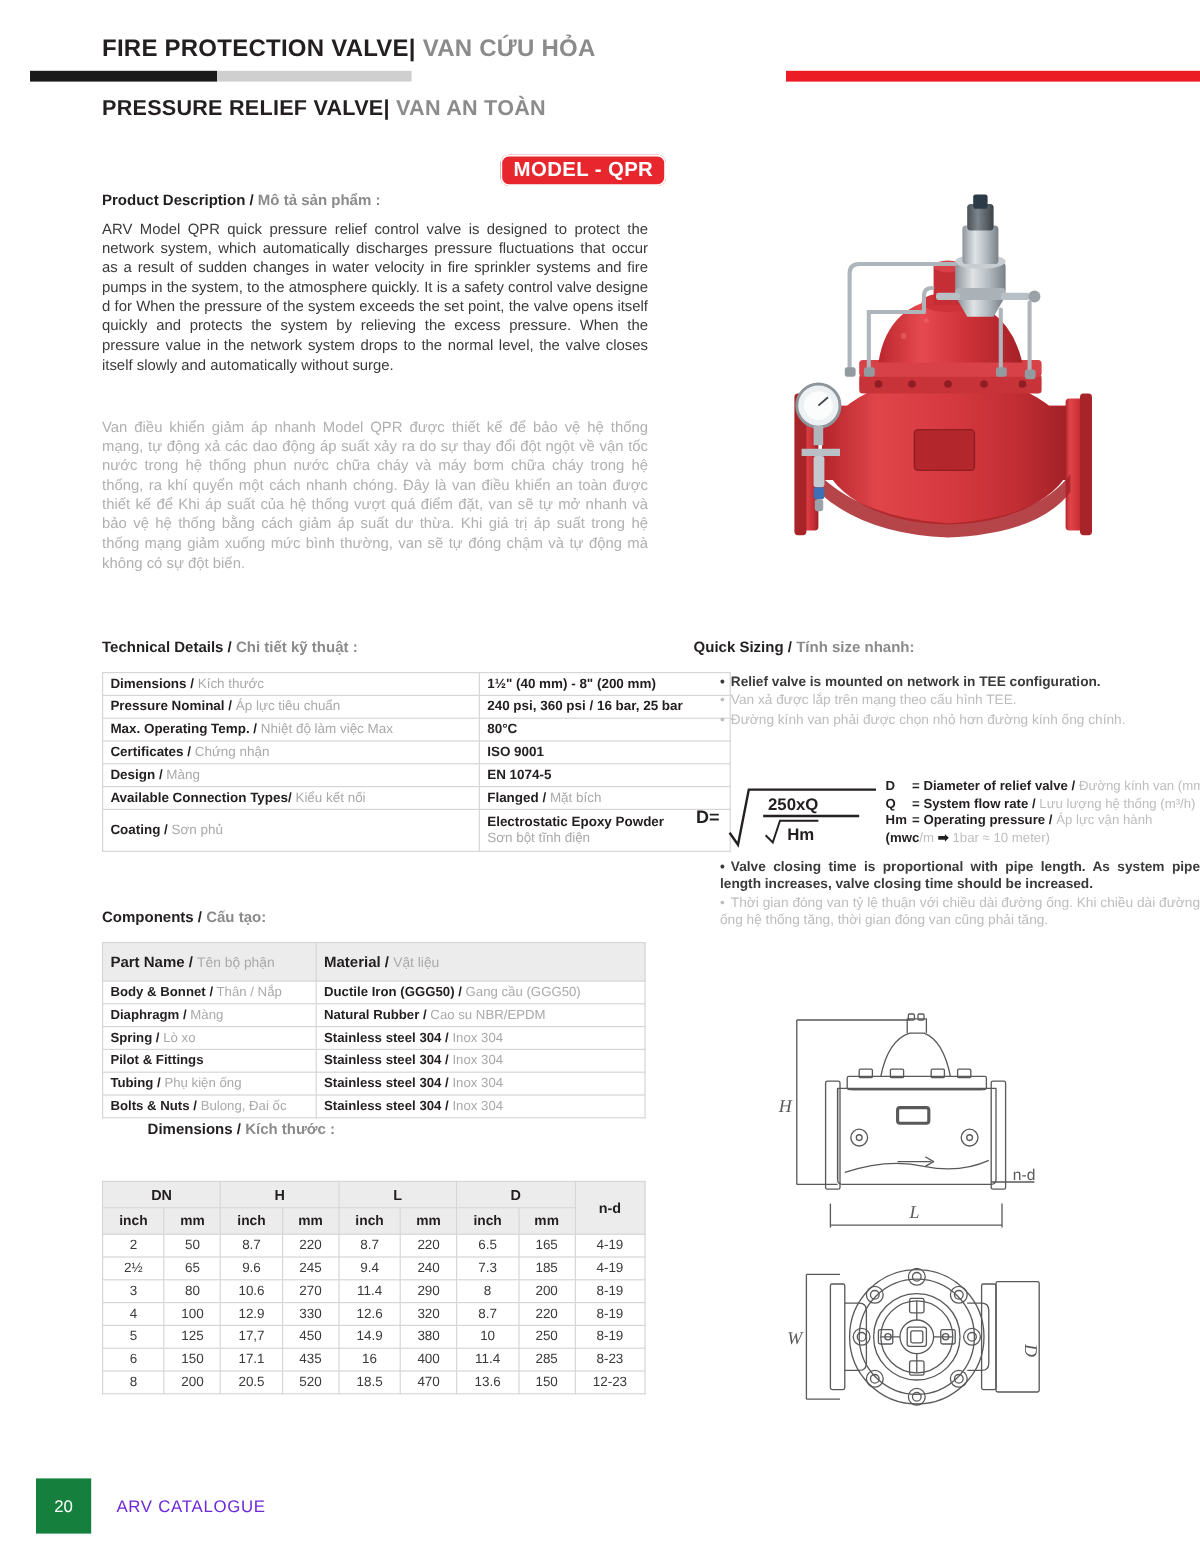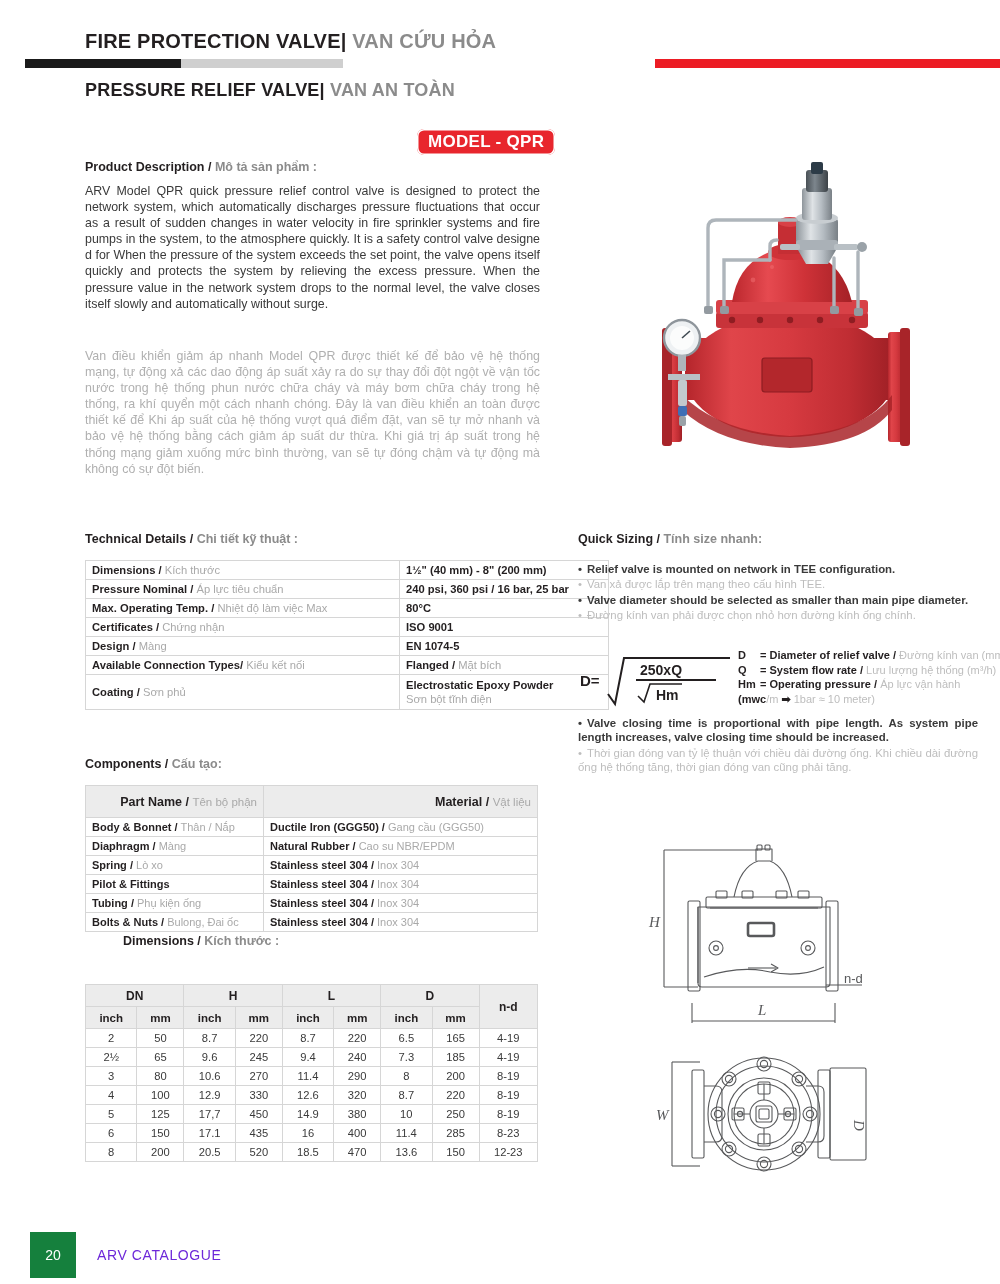--- a/index.html
+++ b/index.html
@@ -81,38 +81,38 @@
 
   
   #tbl-tech { left:85px; top:560px; width:524px; }
   #tbl-tech td { height:19px; }
   #tbl-tech td.k { width:272px; }
   #tbl-tech td.v { width:181px; }
 
   
   #tbl-comp { left:85px; top:785px; width:453px; }
   #tbl-comp th {
-    background:#ececec; font-size:12.5px; text-align:right; height:32px;
+    background:#ececec; font-size:12.5px; text-align:left; height:32px;
     font-weight:bold;
   }
   #tbl-comp th .vi { font-size:11.5px; }
   #tbl-comp td { height:19px; font-size:11px; }
   #tbl-comp td.k { width:178px; }
 
   
   #tbl-dim { left:85px; top:984px; width:453px; text-align:center; }
   #tbl-dim th {
     background:#ececec; font-weight:bold; font-size:12px; height:22px; color:#231f20;
   }
   #tbl-dim th.sm { font-size:11.5px; }
   #tbl-dim td { height:19px; font-size:11.2px; color:#3a3a3a; }
   #tbl-dim td:first-child { font-weight:normal; }
 
   
-  .rbullets { position:absolute; left:578px; width:400px; }
+  .rbullets { position:absolute; left:600px; width:400px; }
   .rb { font-size:11.4px; line-height:14.4px; margin-bottom:1px; }
   .rb.en { color:#3a3a3a; font-weight:bold; text-align:justify; }
   .rb.vi { color:#bdbdbd; font-weight:normal; text-align:justify; }
   .rb .dot { display:inline-block; width:9px; }
 
   .formula-wrap { position:absolute; left:578px; top:648px; width:400px; }
   .formula-legend { position:absolute; left:0; top:0; font-size:11px; line-height:14.6px; }
   .fl-row { white-space:nowrap; }
   .fl-row .en { color:#231f20; font-weight:bold; }
   .fl-row .vi { color:#bdbdbd; font-weight:normal; }
@@ -522,21 +522,20 @@
   </table>
 
   <div class="sec-head" style="left:578px; top:532px;">
     <span class="en">Quick Sizing /</span>
     <span class="vi">Tính size nhanh:</span>
   </div>
 
   <div class="rbullets" style="top:562px;">
     <div class="rb en"><span class="dot">•</span><span>Relief valve is mounted on network in  TEE configuration.</span></div>
     <div class="rb vi"><span class="dot">•</span><span>Van xả được lắp trên mạng theo cấu hình TEE.</span></div>
-    <div class="rb en"><span class="dot">•</span><span>Valve diameter should be selected as smaller than main pipe diameter.</span></div>
     <div class="rb vi"><span class="dot">•</span><span>Đường kính van phải được chọn nhỏ hơn đường kính ống chính.</span></div>
   </div>
 
   <div class="formula-wrap">
     <div style="position:absolute; left:0; top:4px;">
       <svg width="170" height="56" viewBox="0 0 170 56">
         <text x="2" y="34" font-family="Liberation Sans, sans-serif" font-size="15" font-weight="bold" fill="#231f20" id="fx-lhs">D=</text>
 
         <path d="M30 42 L37 52 L46 6 L152 6" fill="none" stroke="#231f20" stroke-width="2"></path>
         <text x="62" y="23" font-family="Liberation Sans, sans-serif" font-size="14" font-weight="bold" fill="#231f20" id="fx-num">250xQ</text>

